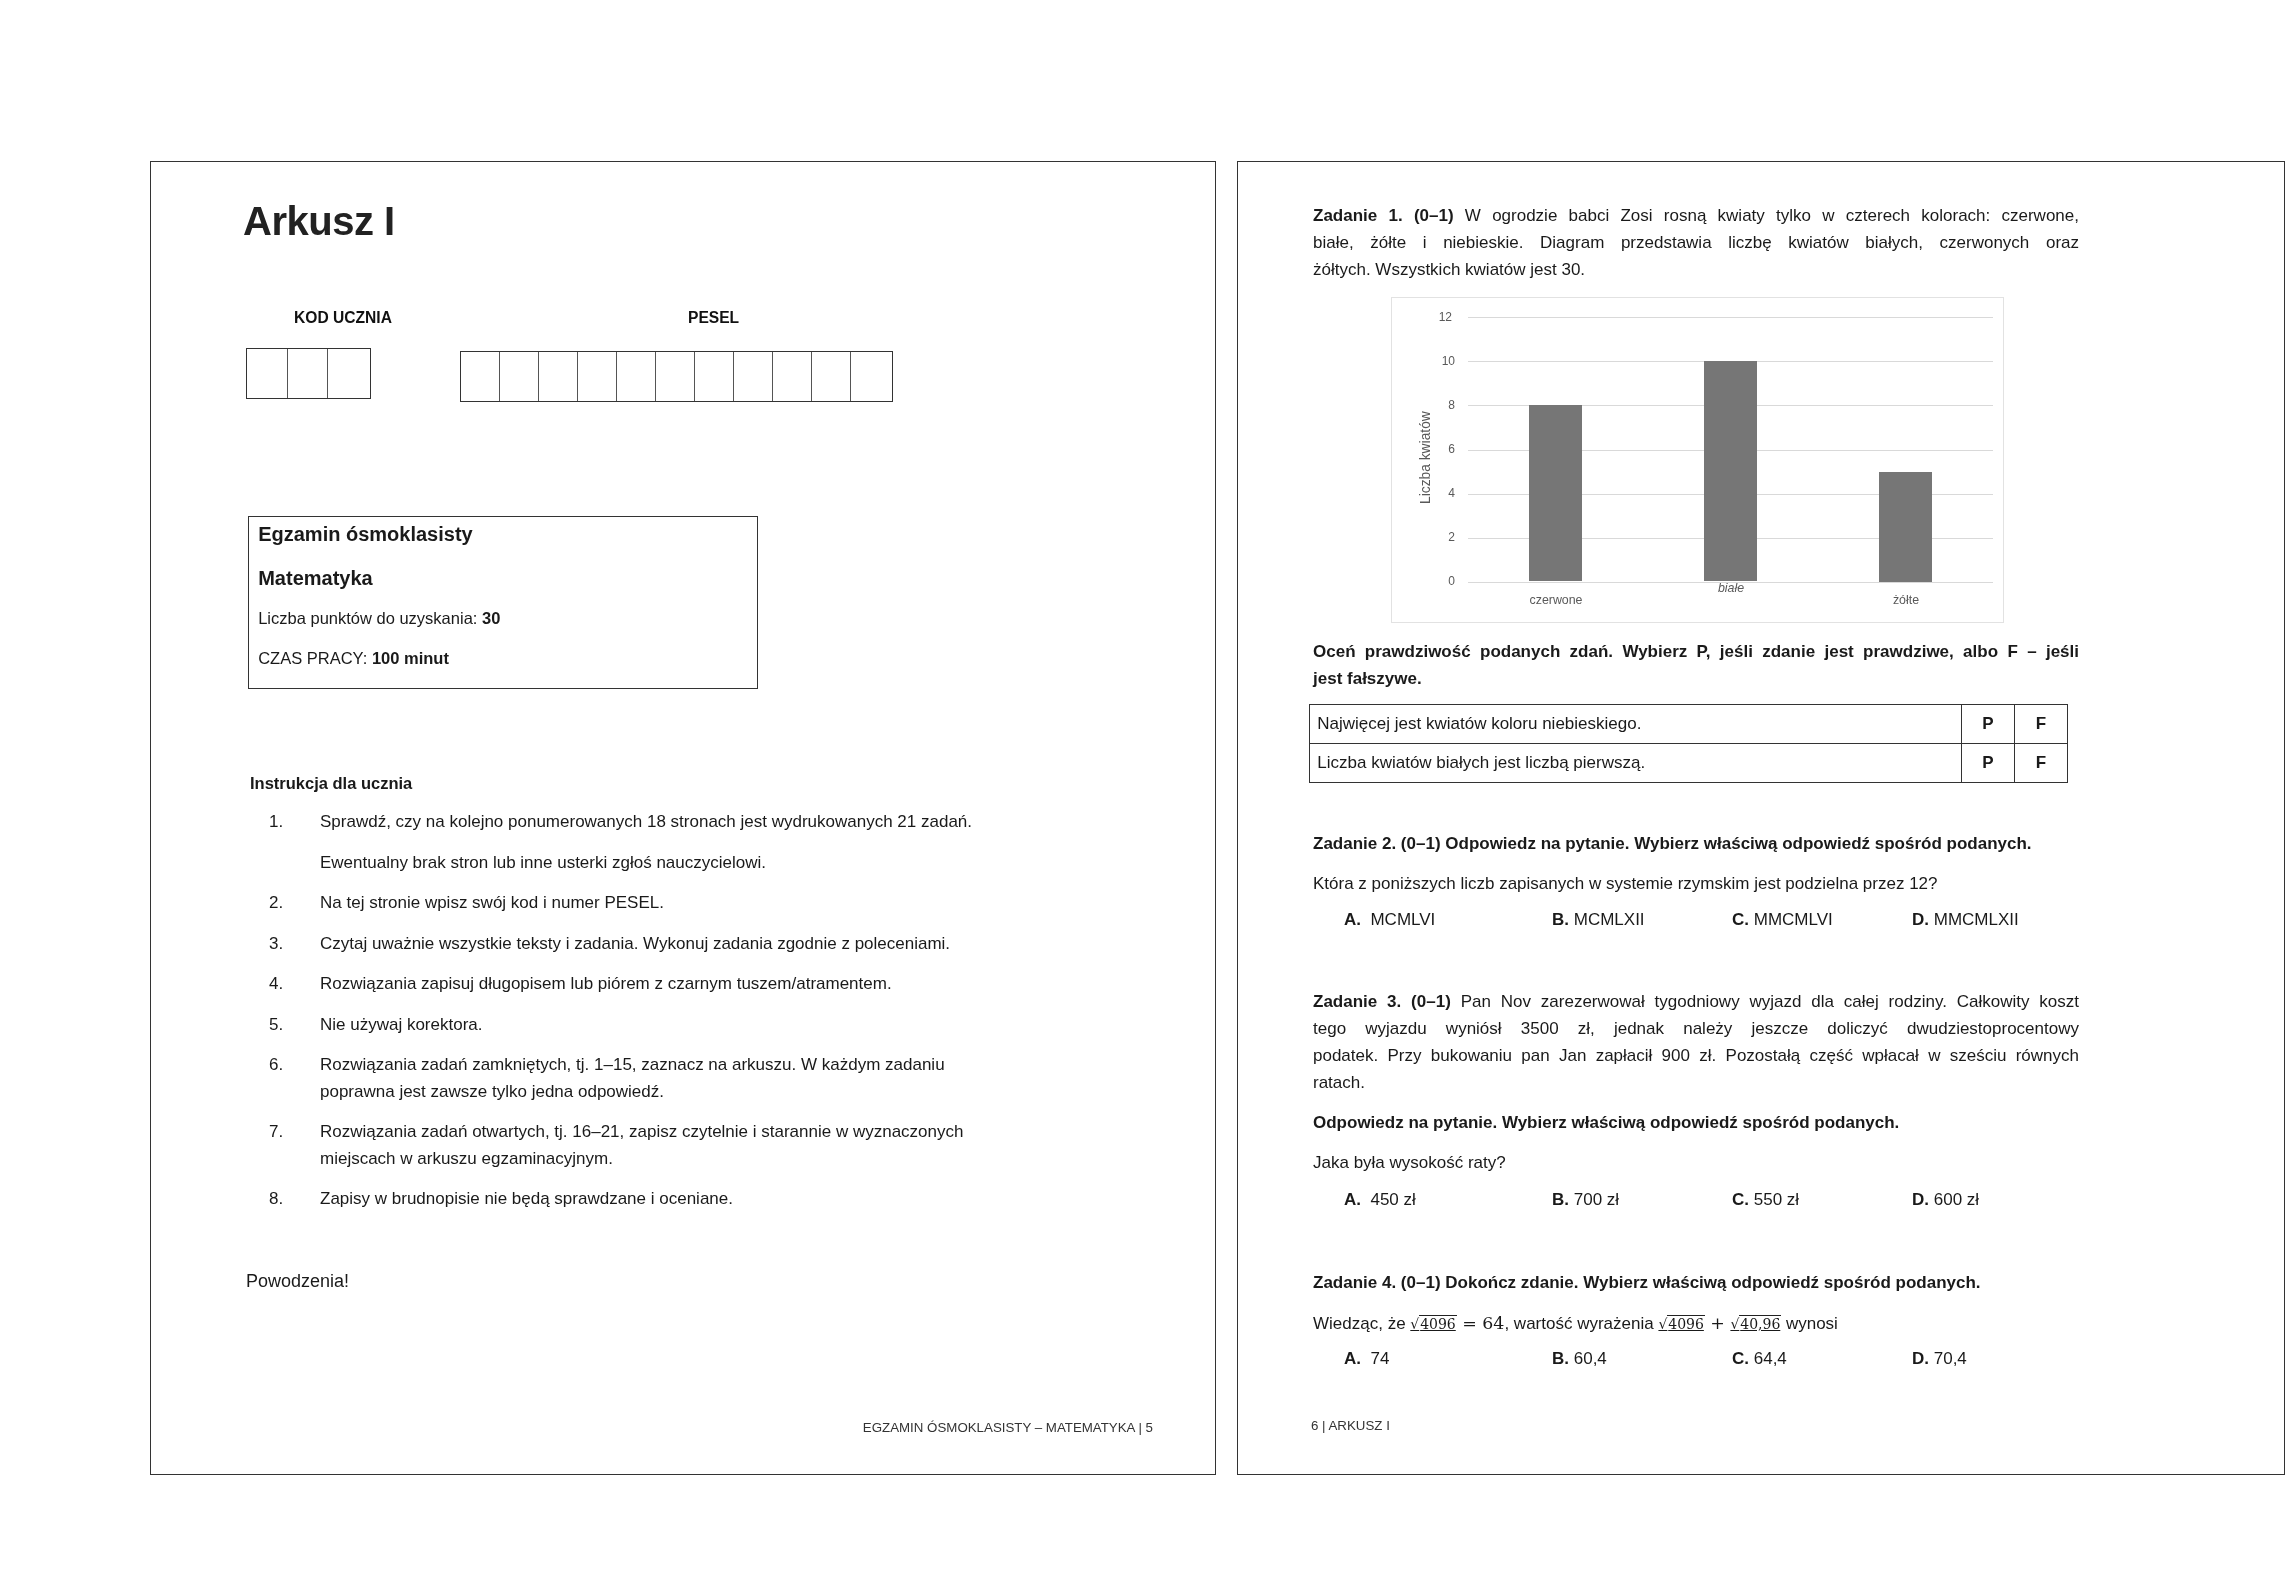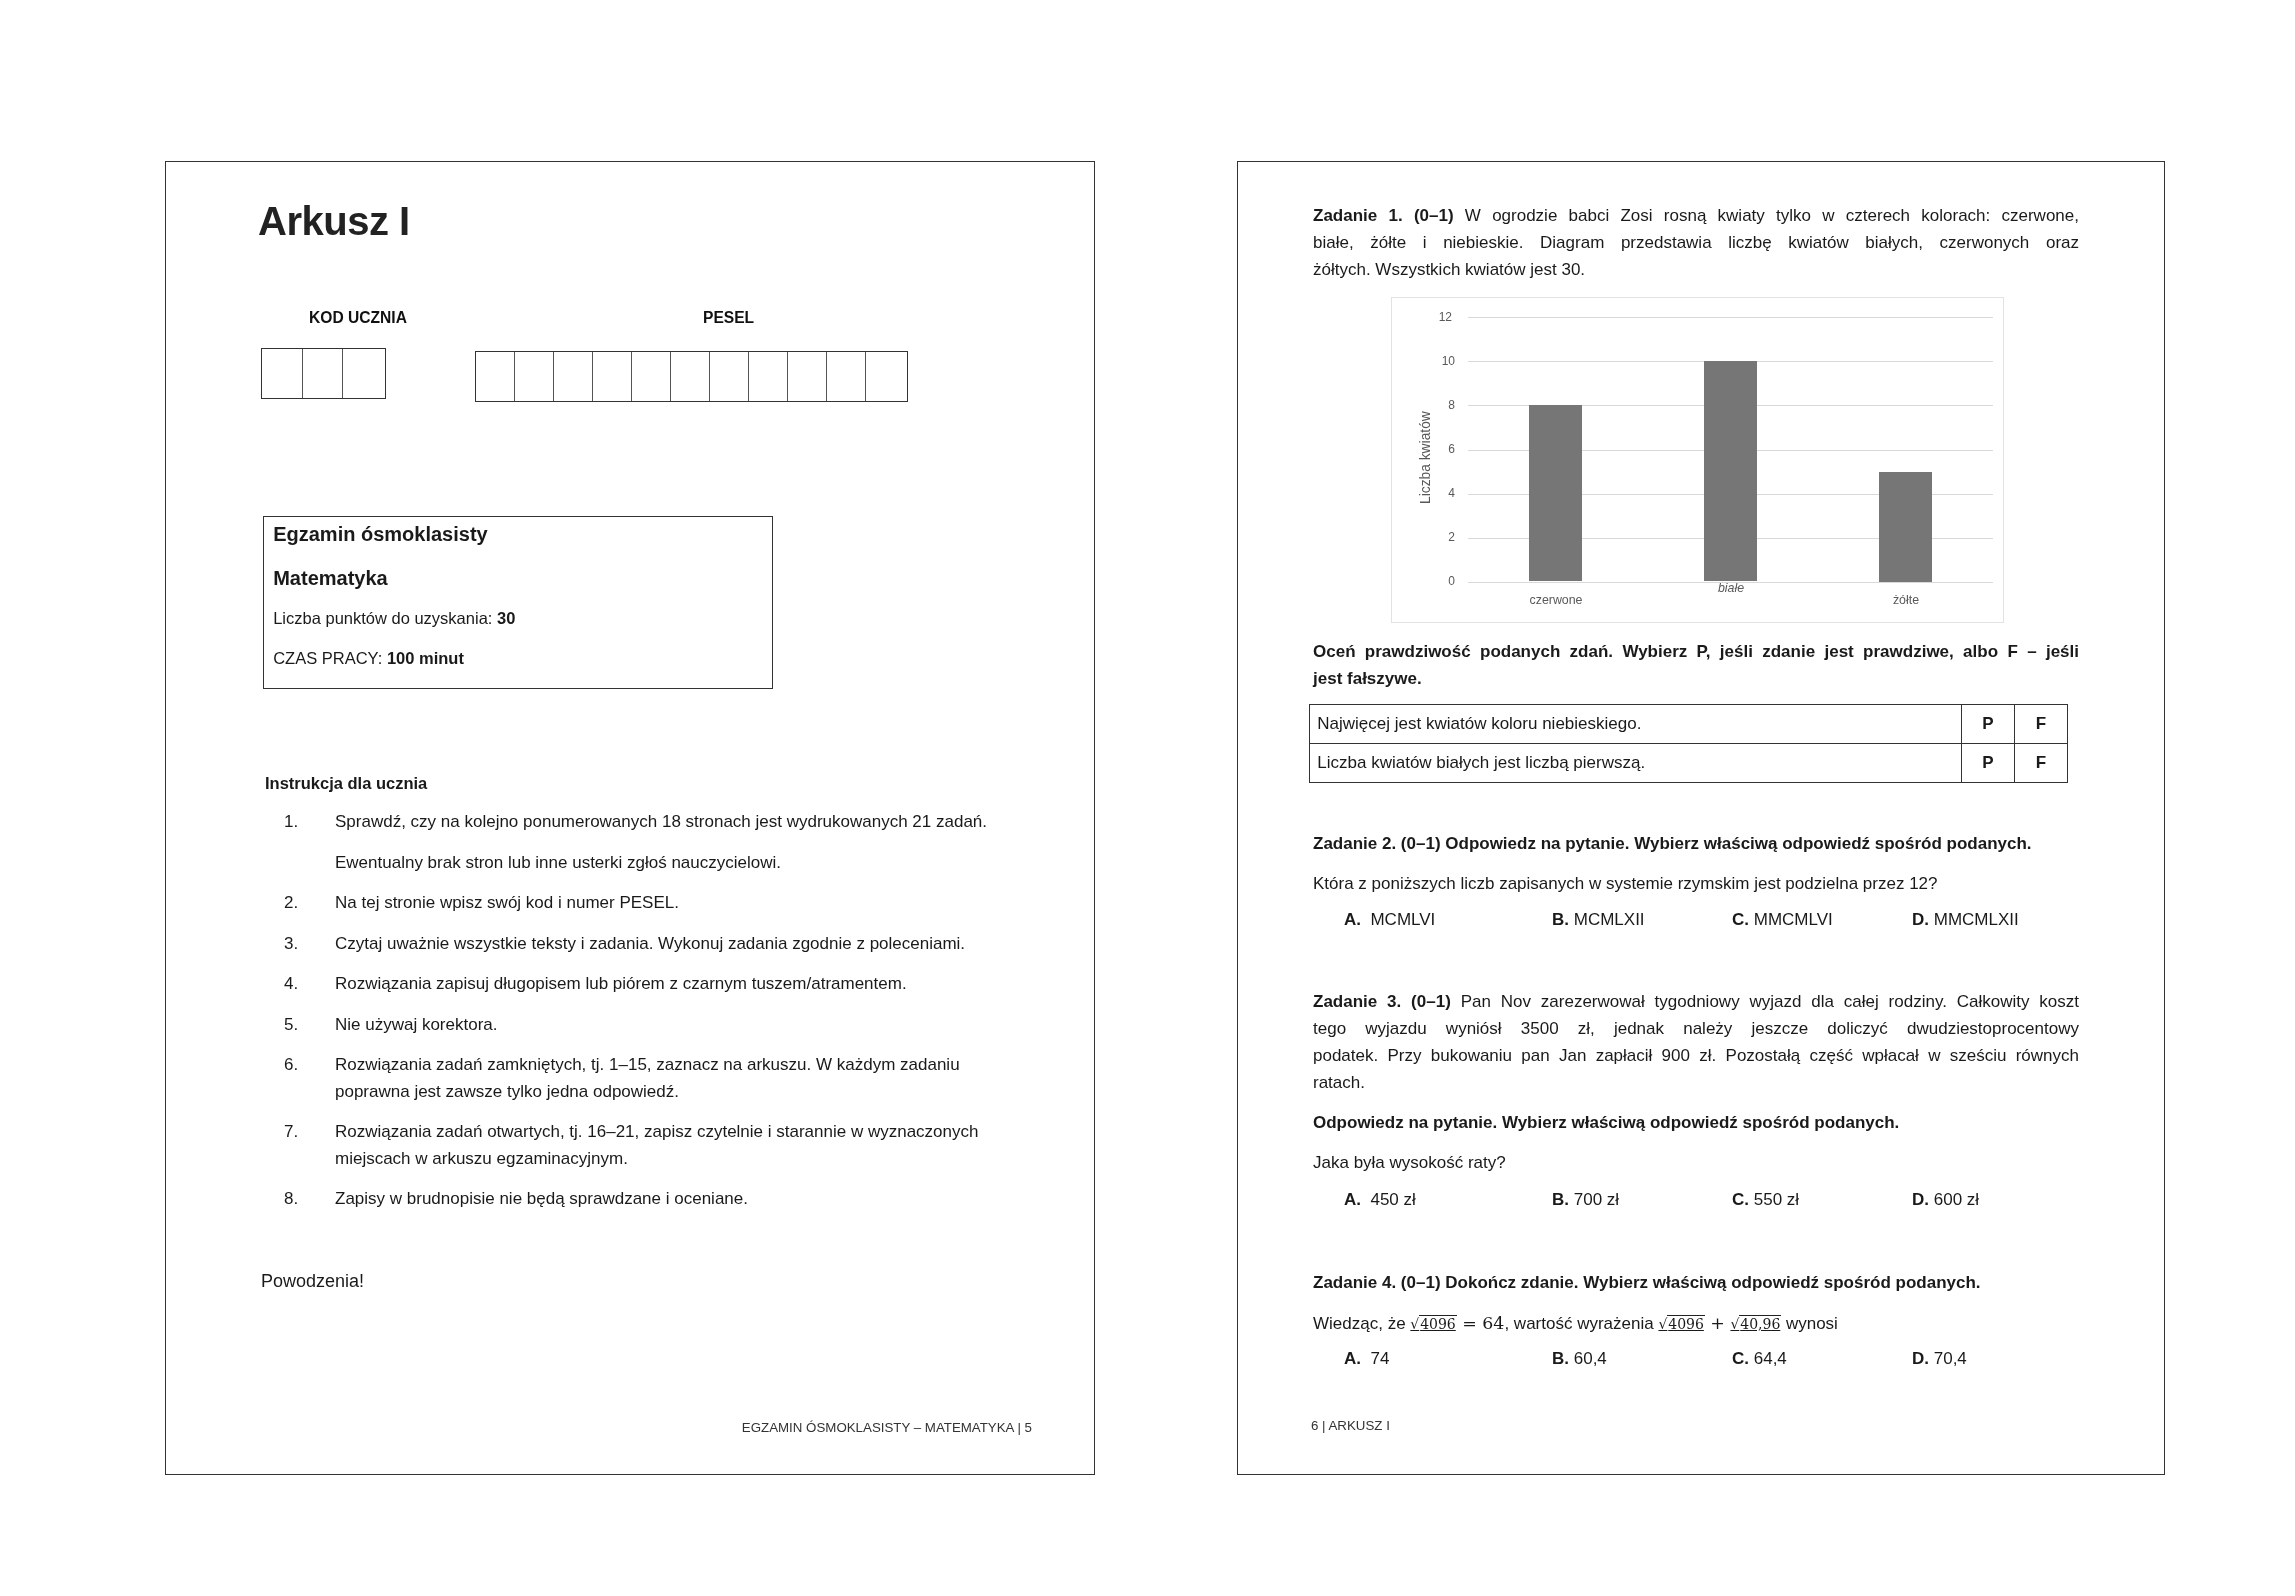--- a/index.html
+++ b/index.html
@@ -1,21 +1,21 @@
 <!DOCTYPE html>
 <html style="font-size:14.7px"><head>
 <meta charset="utf-8">
 <style>
   html, body { margin:0; padding:0; background:#ffffff; }
   body { width:2296px; height:1597px; position:relative; overflow:hidden;
          font-family:"Liberation Sans", sans-serif; color:#1a1a1a; }
   .page { position:absolute; top:161px; height:1314px; box-sizing:border-box;
           border:1.4px solid #333; border-right-width:1.8px; border-bottom-width:1.8px; background:#fff; }
-  #page-left { left:165px; width:930px; }
-  #page-right { left:1237px; width:928px; }
+  #page-left { left:150px; width:1066px; }
+  #page-right { left:1237px; width:1048px; }
   .abs { position:absolute; }
 
   
   .title { left:92px; top:37px; font-size:40px; font-weight:bold; letter-spacing:-0.5px; color:#222; }
   .field-label { font-size:15.6px; font-weight:bold; color:#111;margin-left:36px; }
   .boxes { display:flex; border:1.4px solid #333; box-sizing:border-box; }
   .boxes .cell { border-right:1.4px solid #555; box-sizing:border-box; height:100%; }
   .boxes .cell:last-child { border-right:none; }
   .exam-box { left:97px; top:354px; width:510px; height:173px; border:1.4px solid #333; box-sizing:border-box; padding:0 9.2px; }
   .exam-box .l1 { position:absolute; left:9.2px; top:5.5px; font-size:20px; font-weight:bold; }

